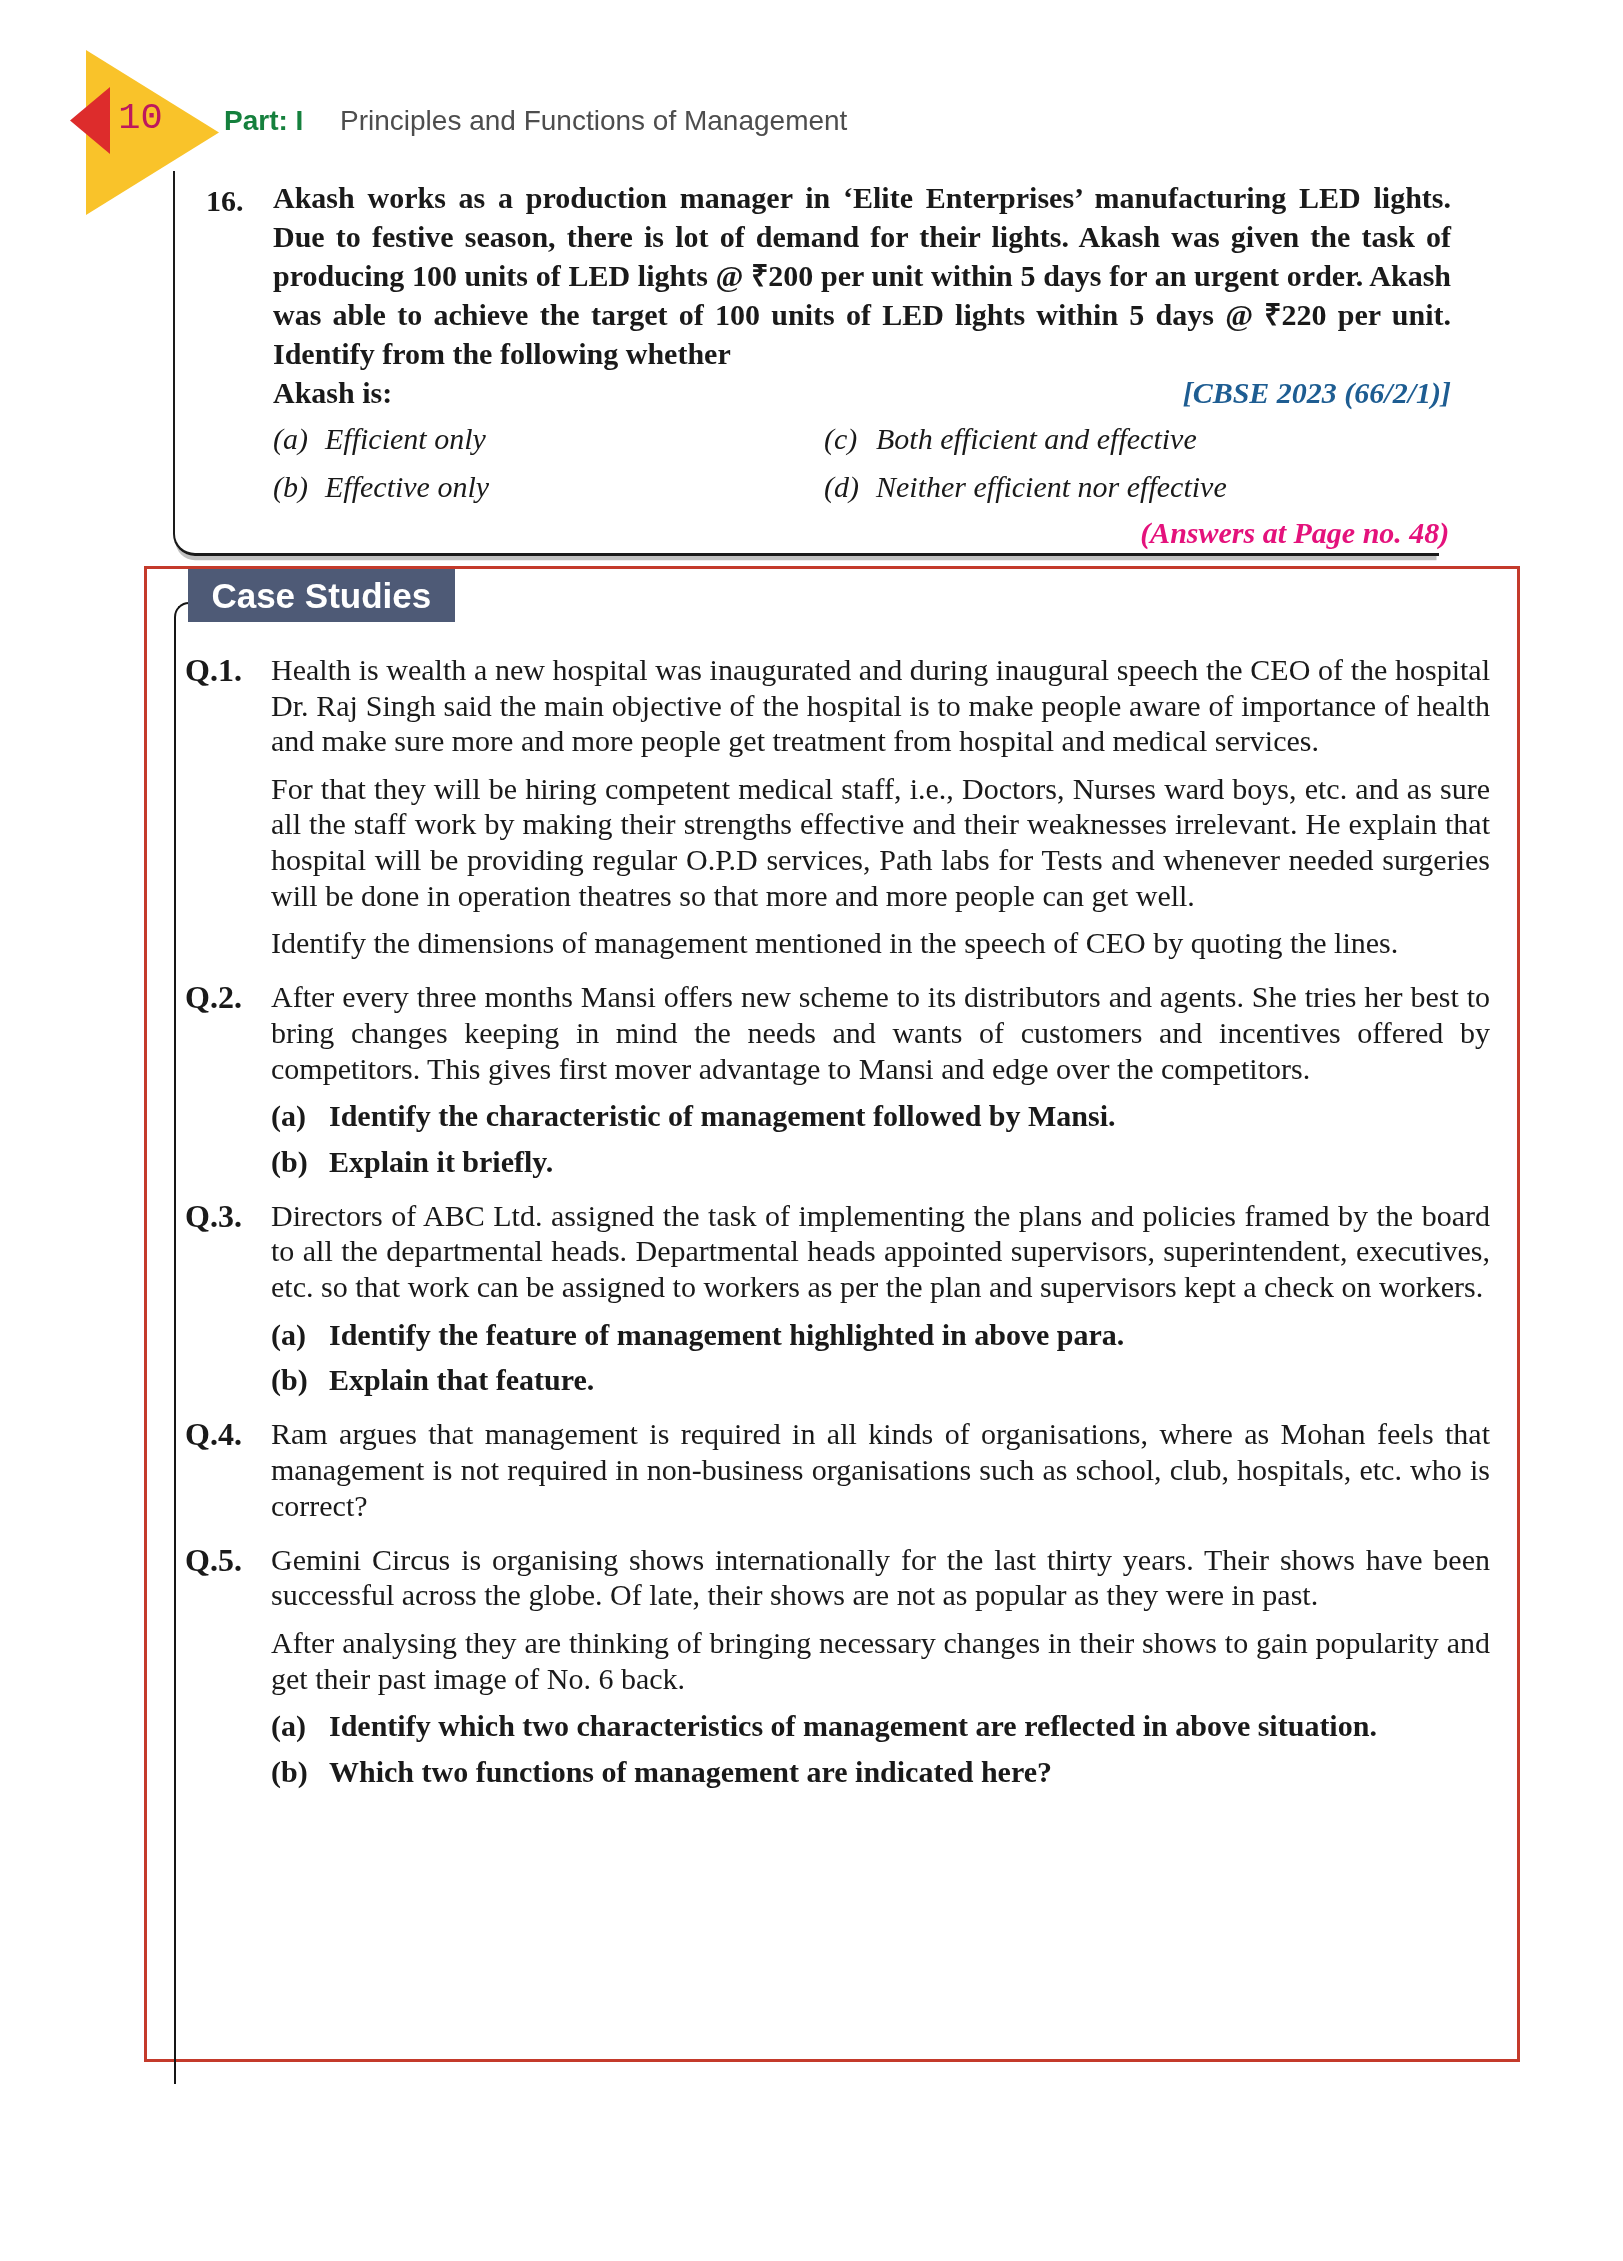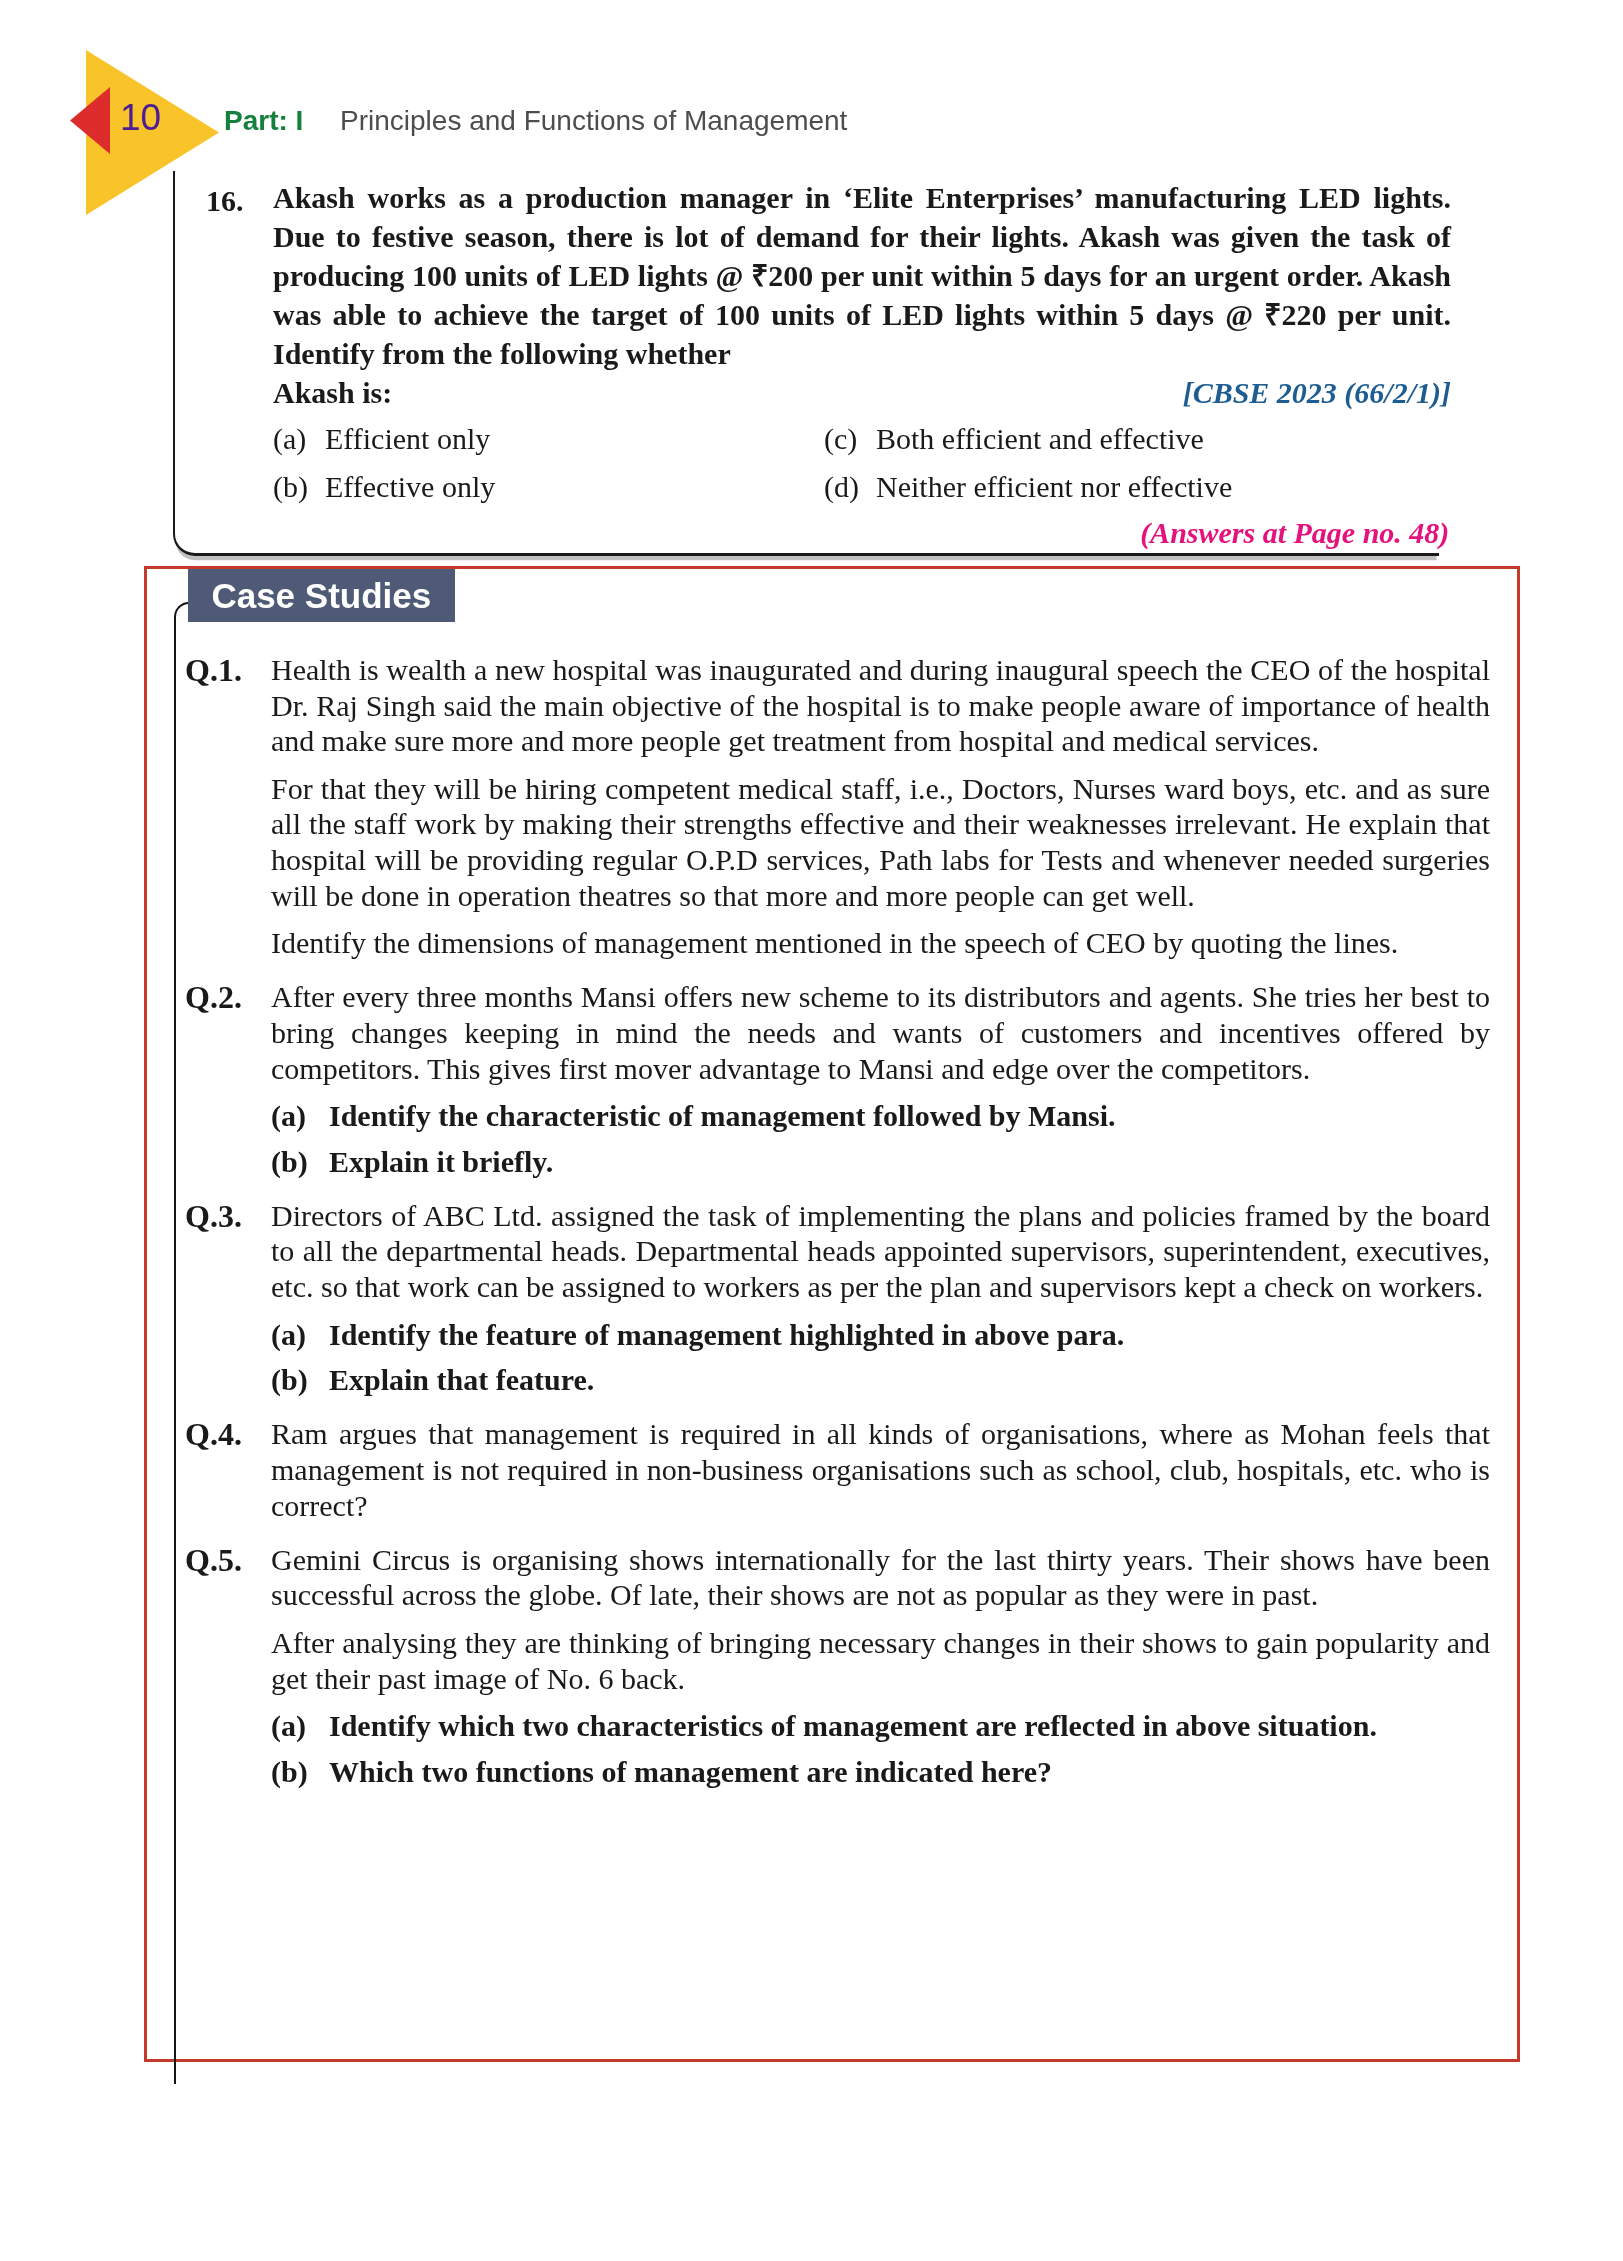--- a/index.html
+++ b/index.html
@@ -5,39 +5,39 @@
   html,body{margin:0;padding:0;background:#ffffff;}
   .page{position:relative;width:1623px;height:2261px;background:#ffffff;overflow:hidden;
         font-family:"Liberation Serif",serif;color:#1a1a1a;}
 
   
   .hdr-yellow{position:absolute;left:86px;top:50px;width:133px;height:165px;
               background:#f9c32a;clip-path:polygon(0 0,100% 50%,0 100%);}
   .hdr-red-tri{position:absolute;left:70px;top:87px;width:40px;height:67px;
                background:#dd2c2c;clip-path:polygon(100% 0,0 50%,100% 100%);}
   .hdr-pageno{position:absolute;left:107px;top:97px;width:67px;text-align:center;
-              font-family:Liberation Sans, sans-serif;font-size:37px;color:#4c1d95;}
+              font-family:Liberation Mono, monospace;font-size:37px;color:#be185d;}
   .hdr-part{position:absolute;left:224px;top:105px;
             font-family:"Liberation Sans",sans-serif;font-size:28px;font-weight:bold;color:#15803d;}
   .hdr-title{position:absolute;left:340px;top:105px;
              font-family:"Liberation Sans",sans-serif;font-size:28px;font-weight:500;color:#4d4d4d;}
 
   
   .mcq-box{position:absolute;left:173px;top:171px;width:1264px;height:382px;
            border-left:2.5px solid #1a1a1a;border-bottom:3.3px solid #1a1a1a;
            border-bottom-left-radius:22px;
            box-shadow:0 6.7px 0 -2.5px #c0c0c0;}
   .mcq-content{position:absolute;left:98px;top:6.7px;width:1178px;}
   .mcq-num{position:absolute;left:-67px;top:6.7px;width:58px;font-size:30px;font-weight:bold;}
   .mcq-q{font-size:30px;line-height:1.3;font-weight:bold;text-align:justify;}
   .mcq-tailrow{display:flex;justify-content:space-between;align-items:baseline;font-size:30px;line-height:1.3;}
   .mcq-tail{font-weight:bold;}
   .mcq-cite{font-weight:bold;font-style:italic;color:#1e5d92;}
   .opt-grid{display:grid;grid-template-columns:551px 1fr;margin-top:7.5px;row-gap:9.2px;
-            font-size:30px;line-height:1.3;}
+            font-size:30px;line-height:1.3;font-style:italic;}
   .opt .olabel{display:inline-block;width:52px;}
   .answers-note{margin-top:10px;text-align:right;font-size:30px;font-weight:bold;font-style:italic;
                 color:#e4127c;padding-right:1.7px;}
 
   
   .cs-box{position:absolute;left:144px;top:566px;width:1370px;height:1490px;
           border:3.3px solid #c43a2b;}
   .cs-label{position:absolute;left:188px;top:569px;height:53px;
             background:#4e5a76;color:#ffffff;
             font-family:"Liberation Sans",sans-serif;font-weight:bold;font-size:35px;

